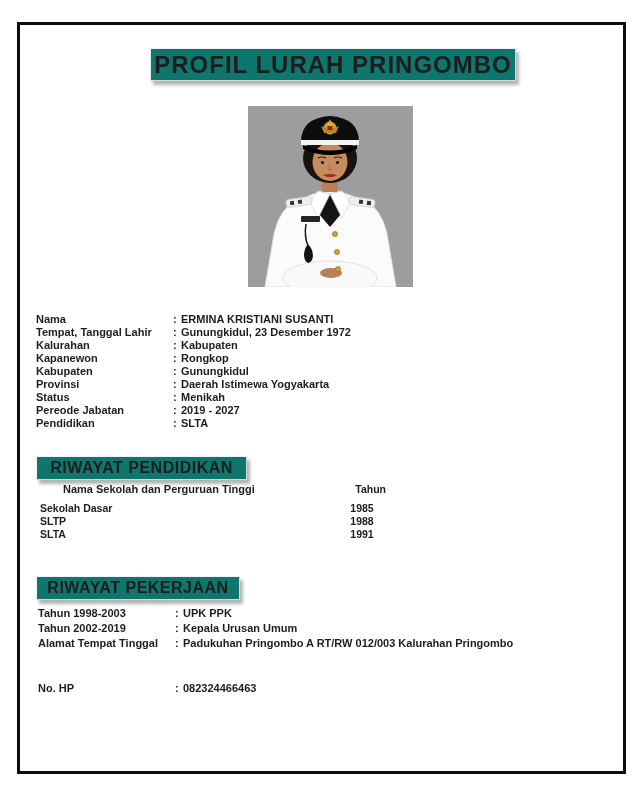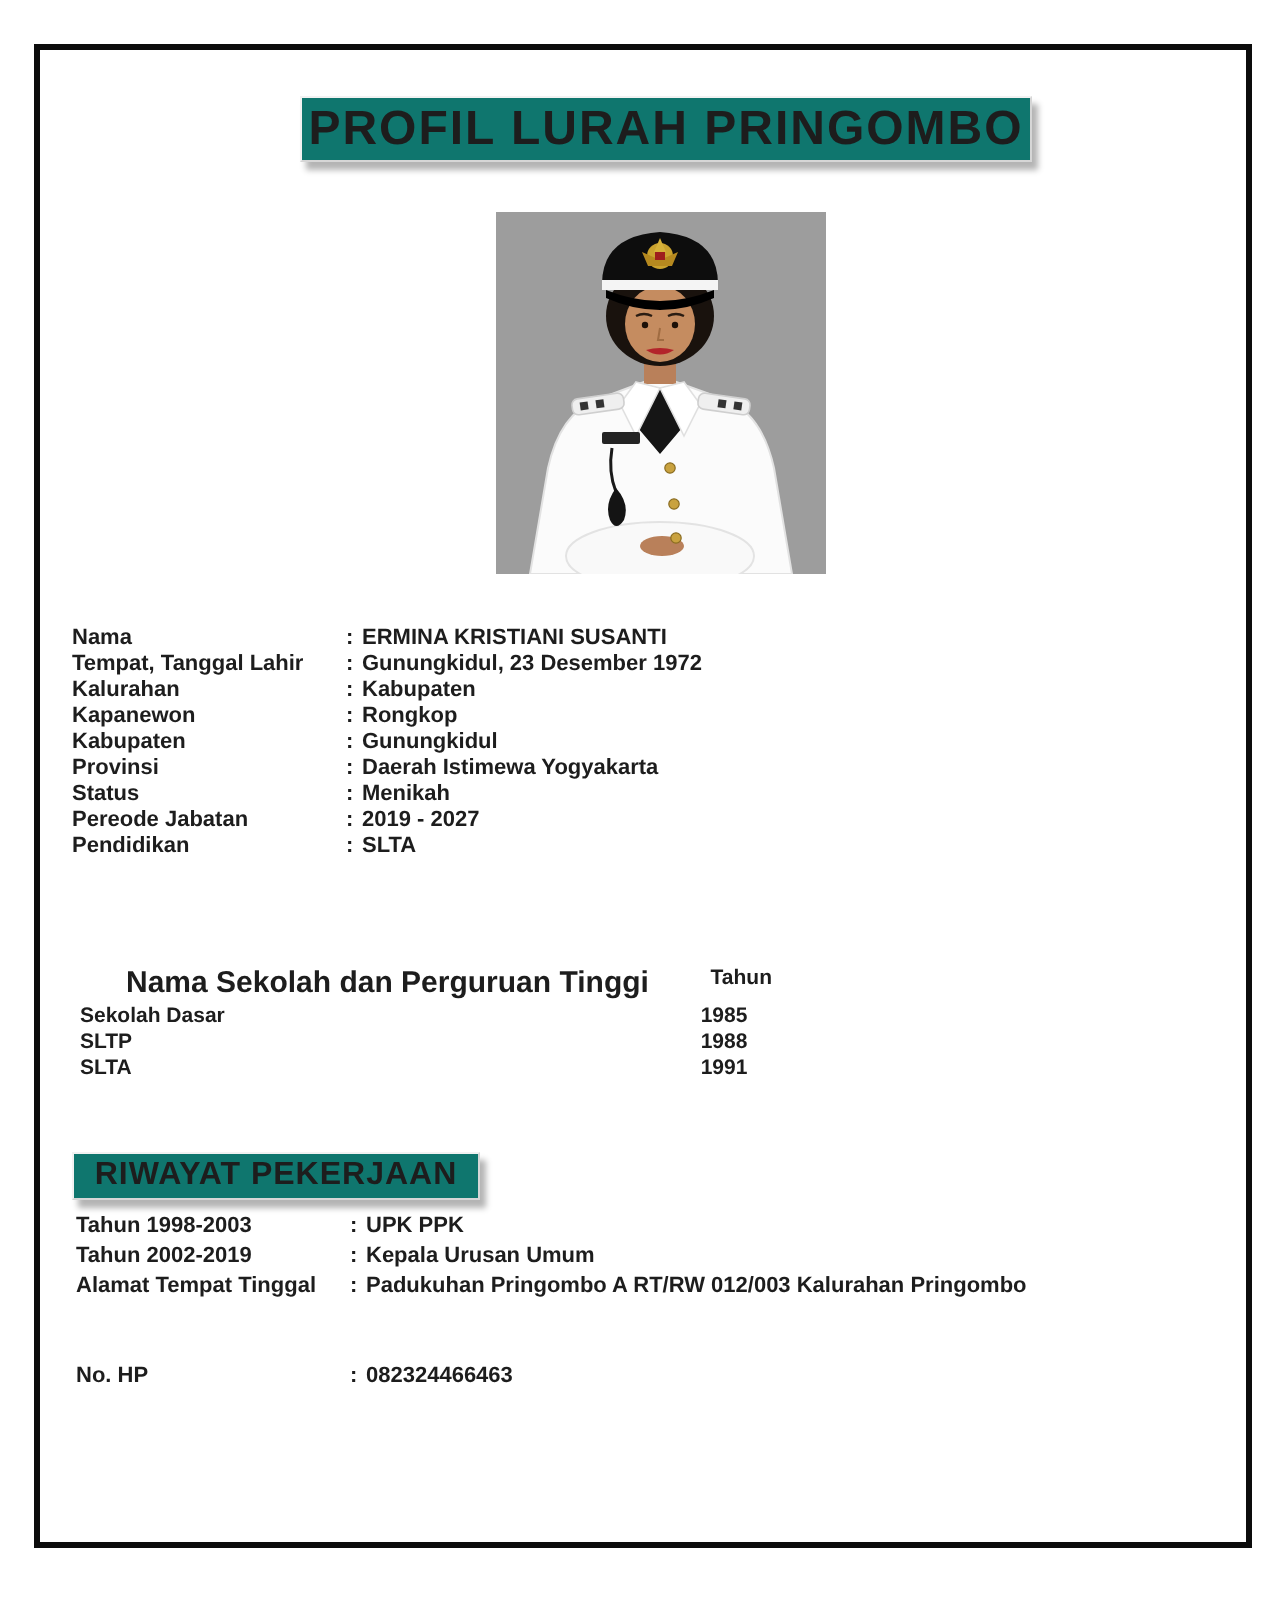--- a/index.html
+++ b/index.html
@@ -26,21 +26,21 @@
 
   .photo { position:absolute; left:248px; top:106px; width:165px; height:181px; }
   .photo svg { display:block; }
 
   .bio { position:absolute; left:36px; top:313px; width:560px; font-size:11px; line-height:13px; }
   .lrow { position:relative; white-space:nowrap; }
   .lrow .val { position:absolute; left:137px; top:0; display:flex; }
   .colon { display:inline-block; width:8px; }
   .vlines { display:inline-block; }
 
-  .edu-col-school { position:absolute; left:63px; top:483px; font-size:15px; white-space:nowrap; }
+  .edu-col-school { position:absolute; left:63px; top:483px; font-size:11px; white-space:nowrap; }
   .edu-col-year   { position:absolute; left:338px; top:483px; width:48px; text-align:right; font-size:10.5px; }
   .edu-rows { position:absolute; left:40px; top:502px; width:560px; font-size:10.5px; line-height:13px; }
   .erow { position:relative; white-space:nowrap; }
   .erow .year { position:absolute; left:298px; top:0; width:48px; text-align:center; }
 
   .work-rows { position:absolute; left:38px; top:606px; width:560px; font-size:11px; line-height:15px; }
   .work-rows .lrow.gap-above { margin-top:15px; }
 </style>
 </head>
 <body>
@@ -168,20 +168,23 @@
     </div>
     <div class="lrow">
       <span>Pendidikan</span>
       <span class="val">
           <span class="colon">:</span>
           <span>SLTA</span>
         </span>
     </div>
   </div>
 
+  <div class="banner sec-banner-edu">
+    <span>RIWAYAT PENDIDIKAN</span>
+  </div>
   <div class="edu-col-school">Nama Sekolah dan Perguruan Tinggi</div>
   <div class="edu-col-year">Tahun</div>
   <div class="edu-rows">
     <div class="erow">
       <span>Sekolah Dasar</span>
       <span class="year">1985</span>
     </div>
     <div class="erow">
       <span>SLTP</span>
       <span class="year">1988</span>

